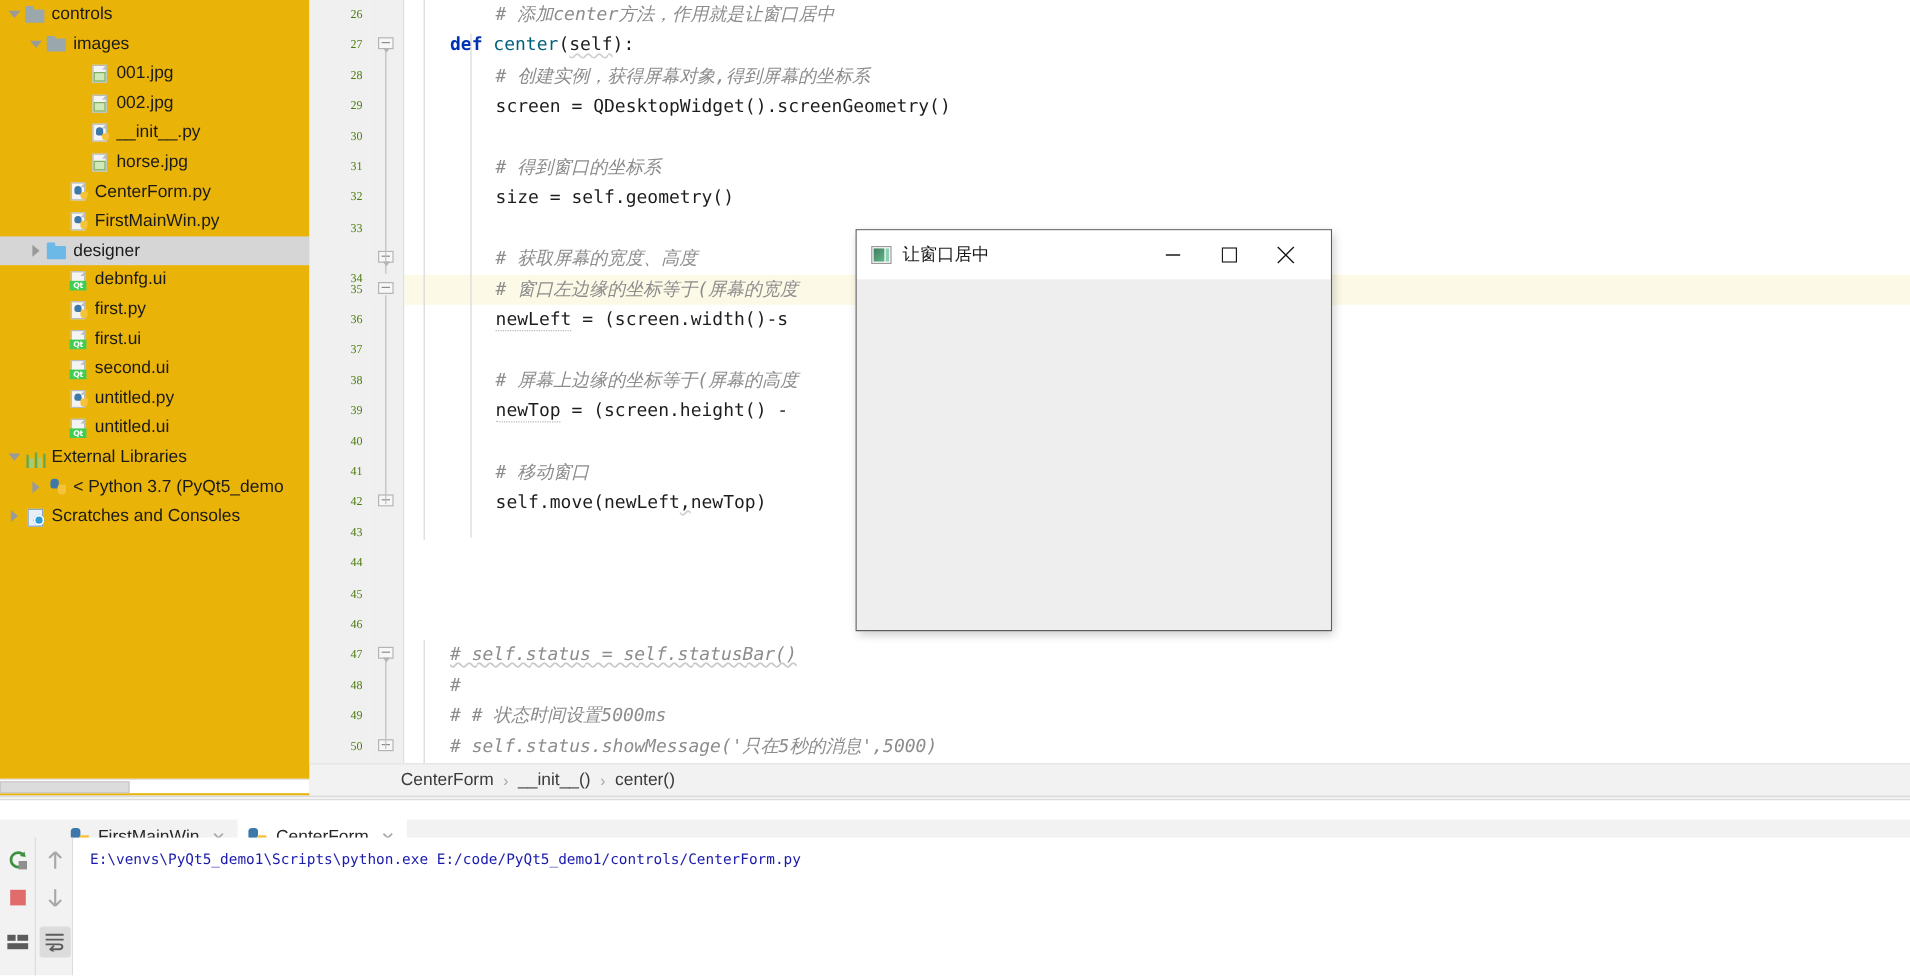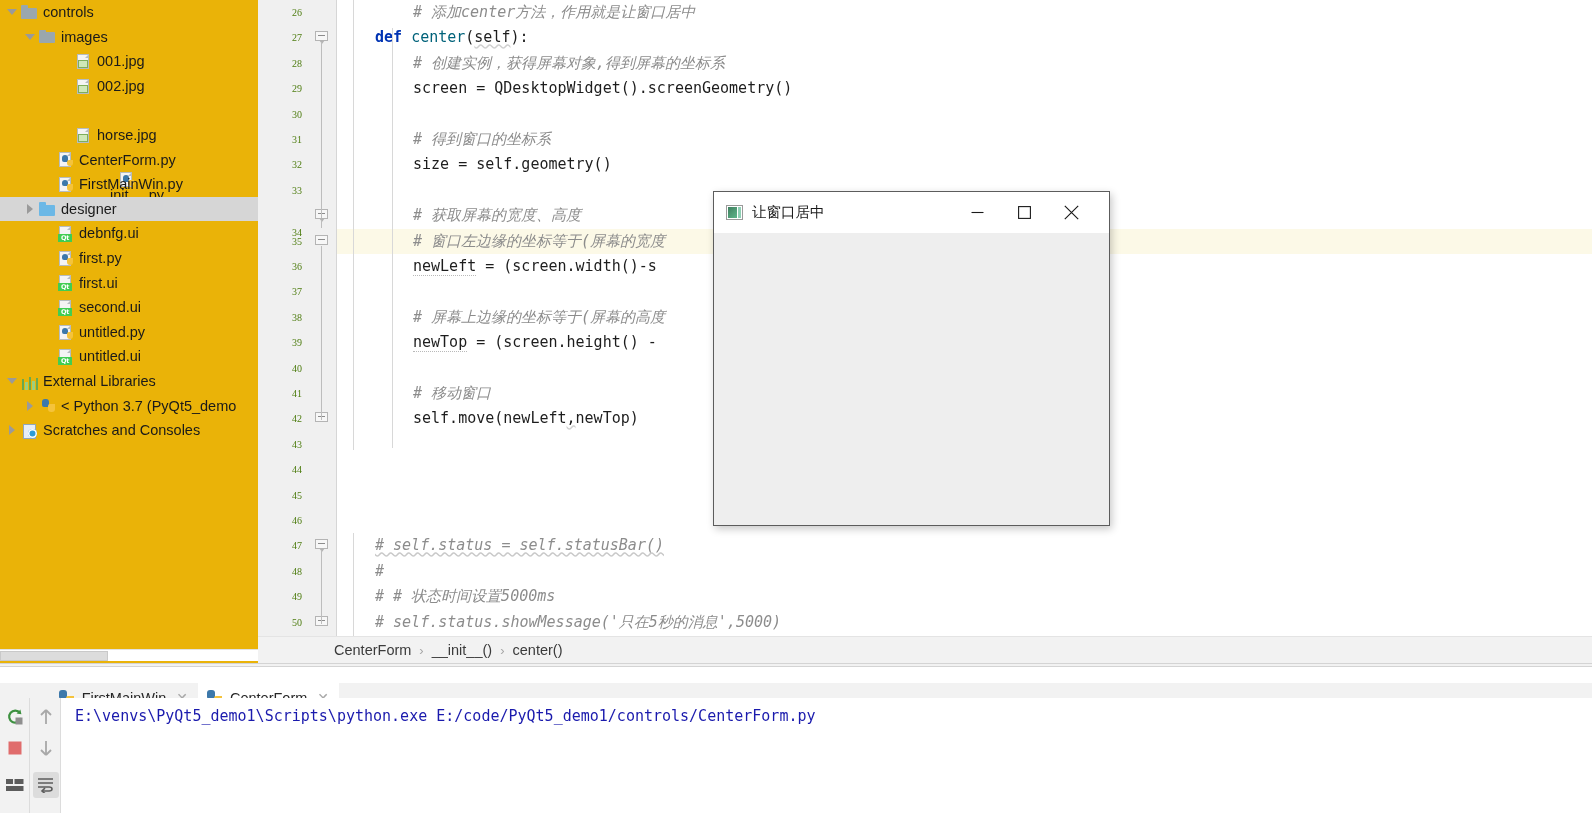--- a/index.html
+++ b/index.html
@@ -231,21 +231,21 @@
     position: absolute; width: 26px; height: 26px; left: 2px;
     display: flex; align-items: center; justify-content: center;
   }
   .tb-btn.pressed { background: #dcdcdc; border-radius: 3px; }
 
   #console {
     position: absolute; left: 61px; top: 31px; right: 0; height: 115px;
     background: #ffffff; padding: 9px 0 0 14px;
   }
   #console-line {
-    font-family: "DejaVu Sans Mono", monospace; font-size: 15px;
+    font-family: "DejaVu Sans Mono", monospace; font-size: 12px;
     color: #1a1aad; white-space: pre; line-height: 18px;
   }
 
   
   #pyqt-window {
     position: absolute; left: 713px; top: 191px; width: 397px; height: 335px;
     background: #eeeeee; border: 1px solid #5c5c5c;
     box-shadow: 2px 3px 8px rgba(0,0,0,0.22);
   }
   #pyqt-titlebar {
@@ -306,21 +306,21 @@
       </div>
       <div class="tree-row" style="top: 73.8px; position: absolute; left: 0px; right: 0px;">
         <span style="display: inline-block; flex: 0 0 59px;"></span>
         <span class="twisty"></span>
         <div class="ico">
           <span class="sheet"></span>
           <span class="badge-img"></span>
         </div>
         <span class="tree-label">002.jpg</span>
       </div>
-      <div class="tree-row" style="top: 98.4px; position: absolute; left: 0px; right: 0px; flex-direction: column;">
+      <div class="tree-row" style="top: 98.4px; position: absolute; left: 0px; right: 0px;">
         <span style="display: inline-block; flex: 0 0 59px;"></span>
         <span class="twisty"></span>
         <div class="ico py-file">
           <span class="sheet"></span>
           <span class="py-logo">
             <i class="b1"></i>
             <i class="b2"></i>
           </span>
         </div>
         <span class="tree-label">__init__.py</span>

